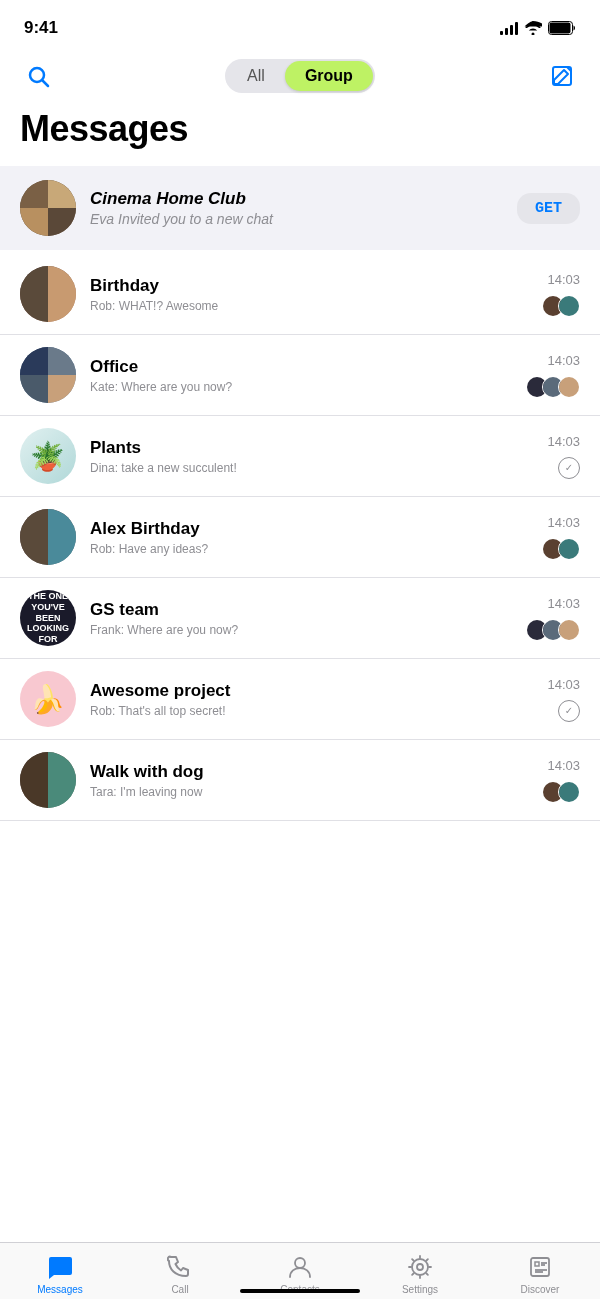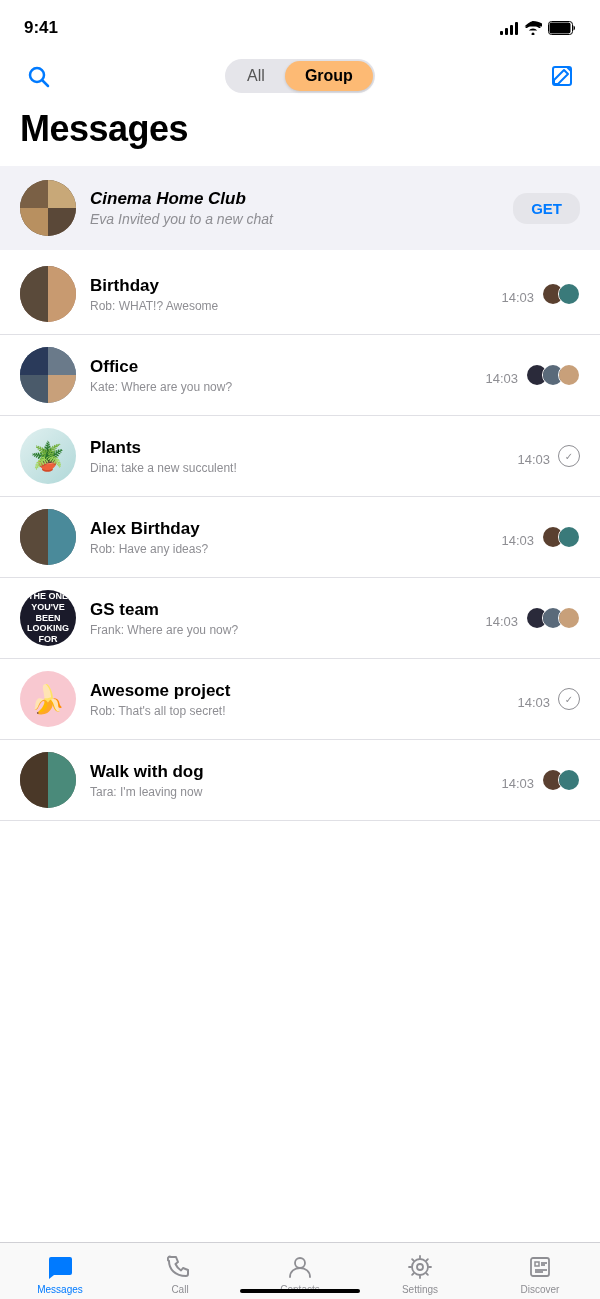--- a/index.html
+++ b/index.html
@@ -66,21 +66,21 @@
     }
     .filter-tab {
       padding: 6px 20px;
       border-radius: 18px;
       font-size: 16px;
       font-weight: 500;
       color: #555;
       cursor: pointer;
     }
     .filter-tab.active {
-      background: #fdba74;
+      background: #bef264;
       color: #000;
       font-weight: 600;
       box-shadow: 0 1px 3px rgba(0,0,0,0.15);
     }
     .compose-btn {
       width: 36px;
       height: 36px;
       display: flex;
       align-items: center;
       justify-content: center;
@@ -124,20 +124,21 @@
     }
     .get-btn {
       background: #e5e5ea;
       color: #007aff;
       border: none;
       border-radius: 14px;
       padding: 7px 18px;
       font-size: 15px;
       font-weight: 700;
       cursor: pointer;
+      font-family: Liberation Mono, monospace;
     }
 
     
     .message-list {
       background: #fff;
     }
     .message-item {
       display: flex;
       align-items: center;
       padding: 12px 20px;
@@ -188,21 +189,21 @@
     .msg-preview {
       font-size: 12px;
       color: #8e8e93;
       white-space: nowrap;
       overflow: hidden;
       text-overflow: ellipsis;
     }
 
     .msg-meta {
       display: flex;
-      flex-direction: row;
+      flex-direction: column;
       align-items: flex-end;
       gap: 8px;
       flex-shrink: 0;
     }
     .msg-time {
       font-size: 13px;
       color: #8e8e93;
     }
 
     

